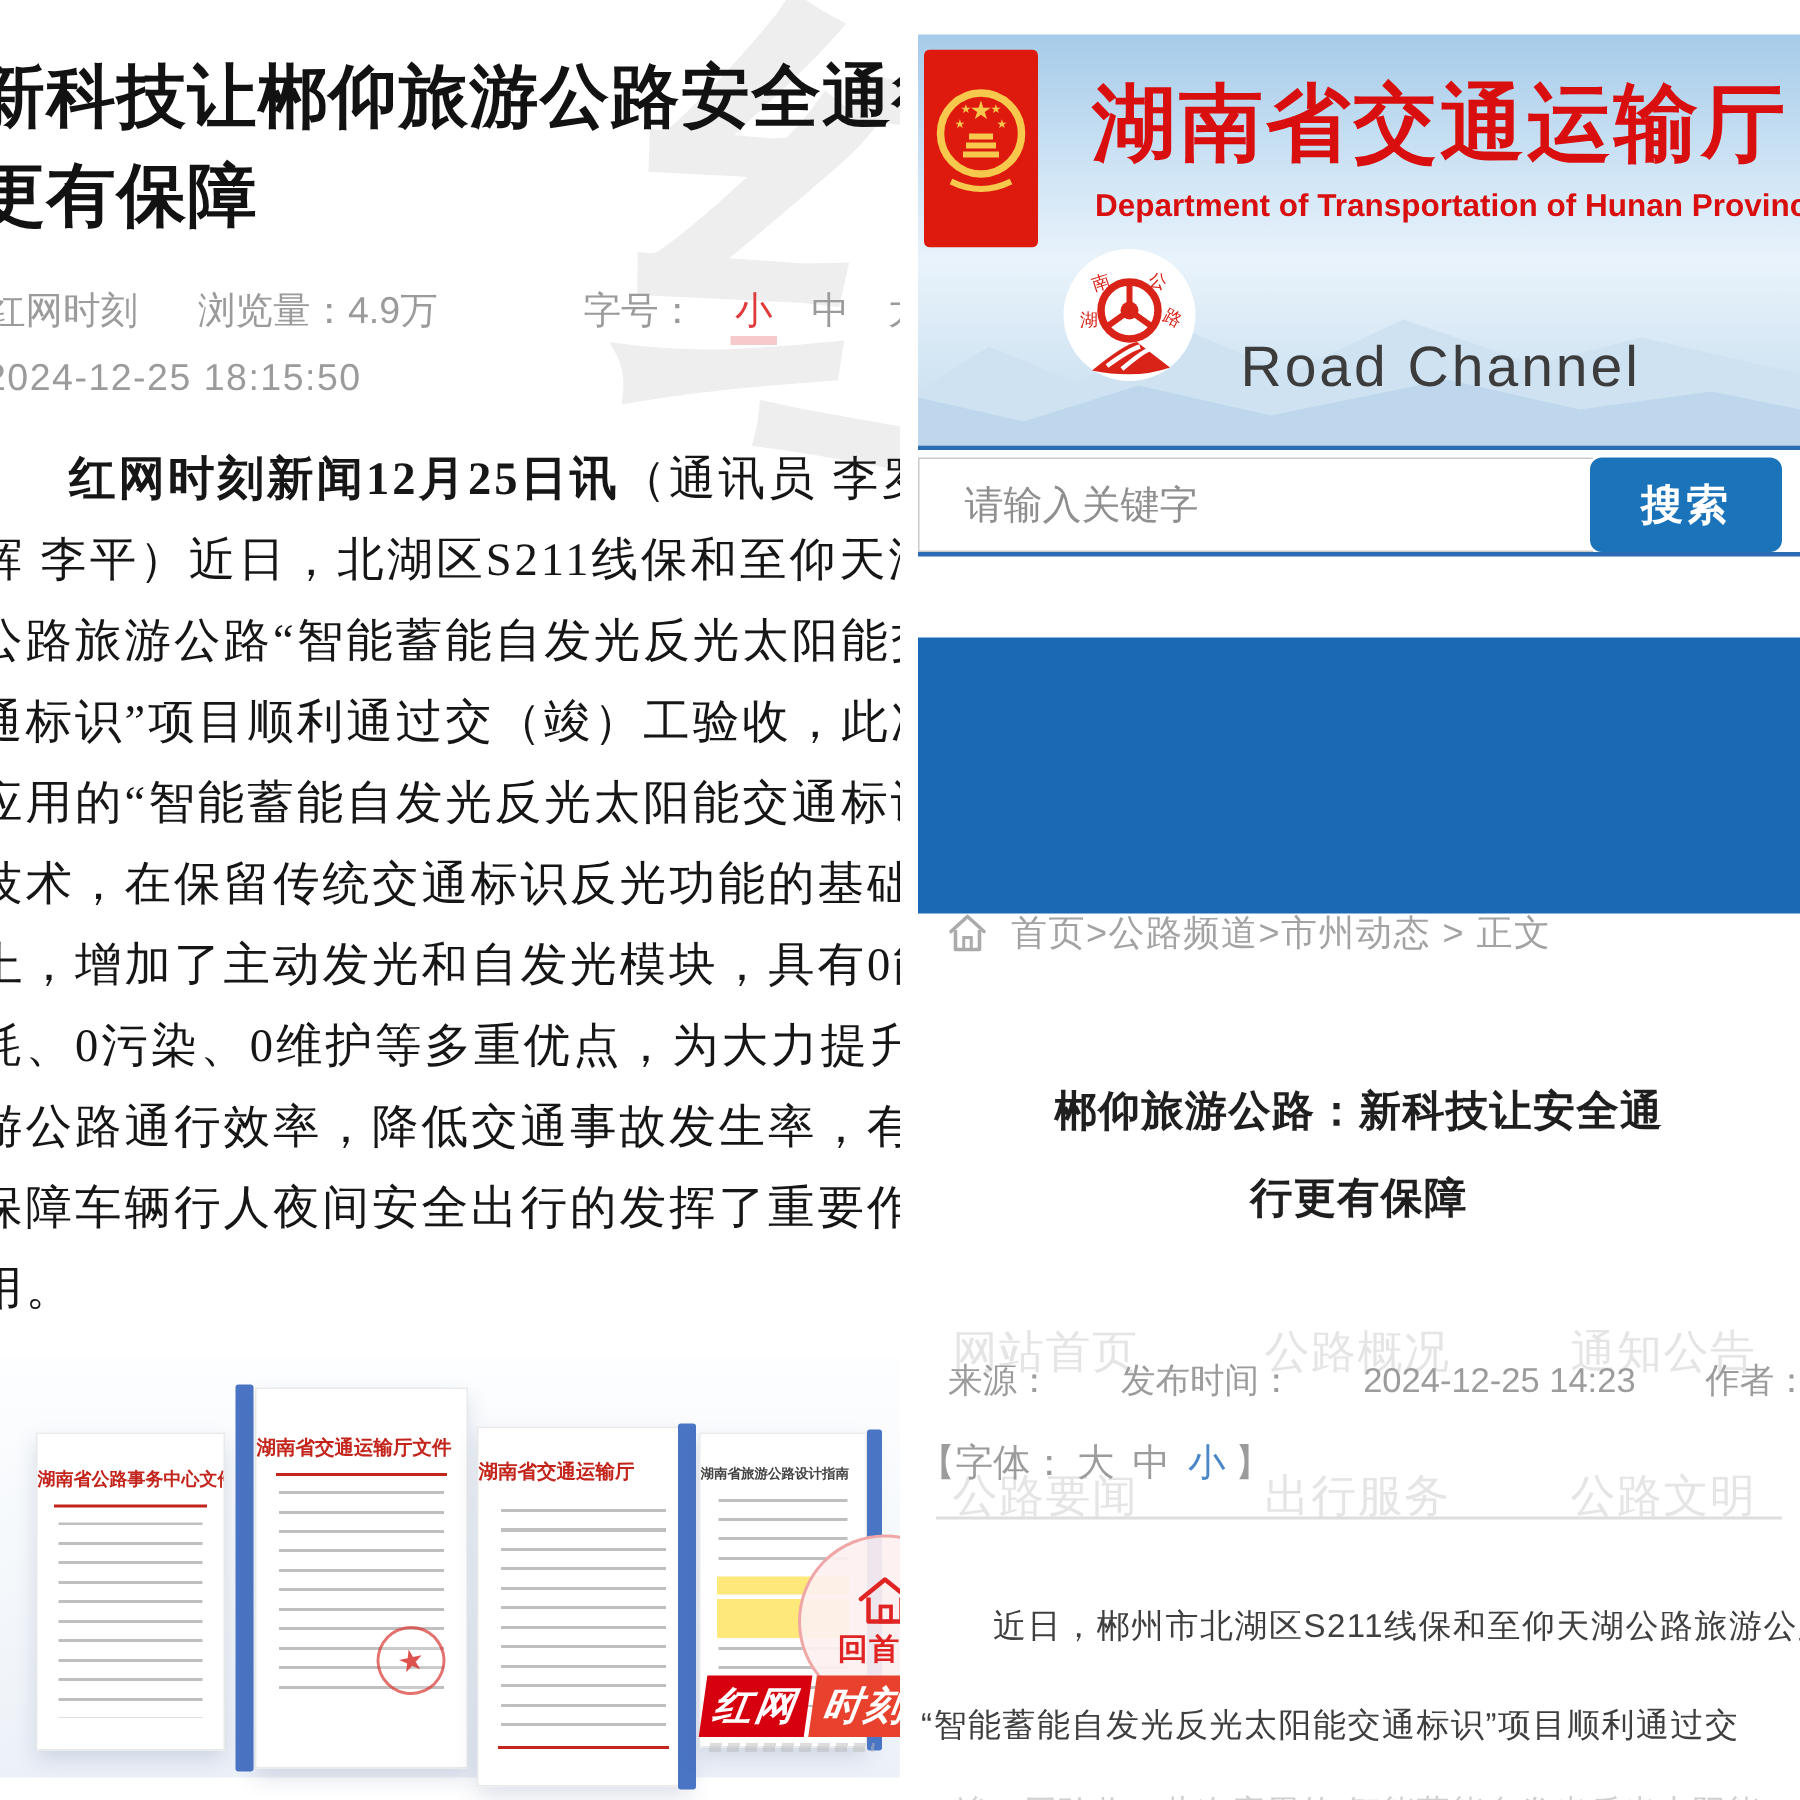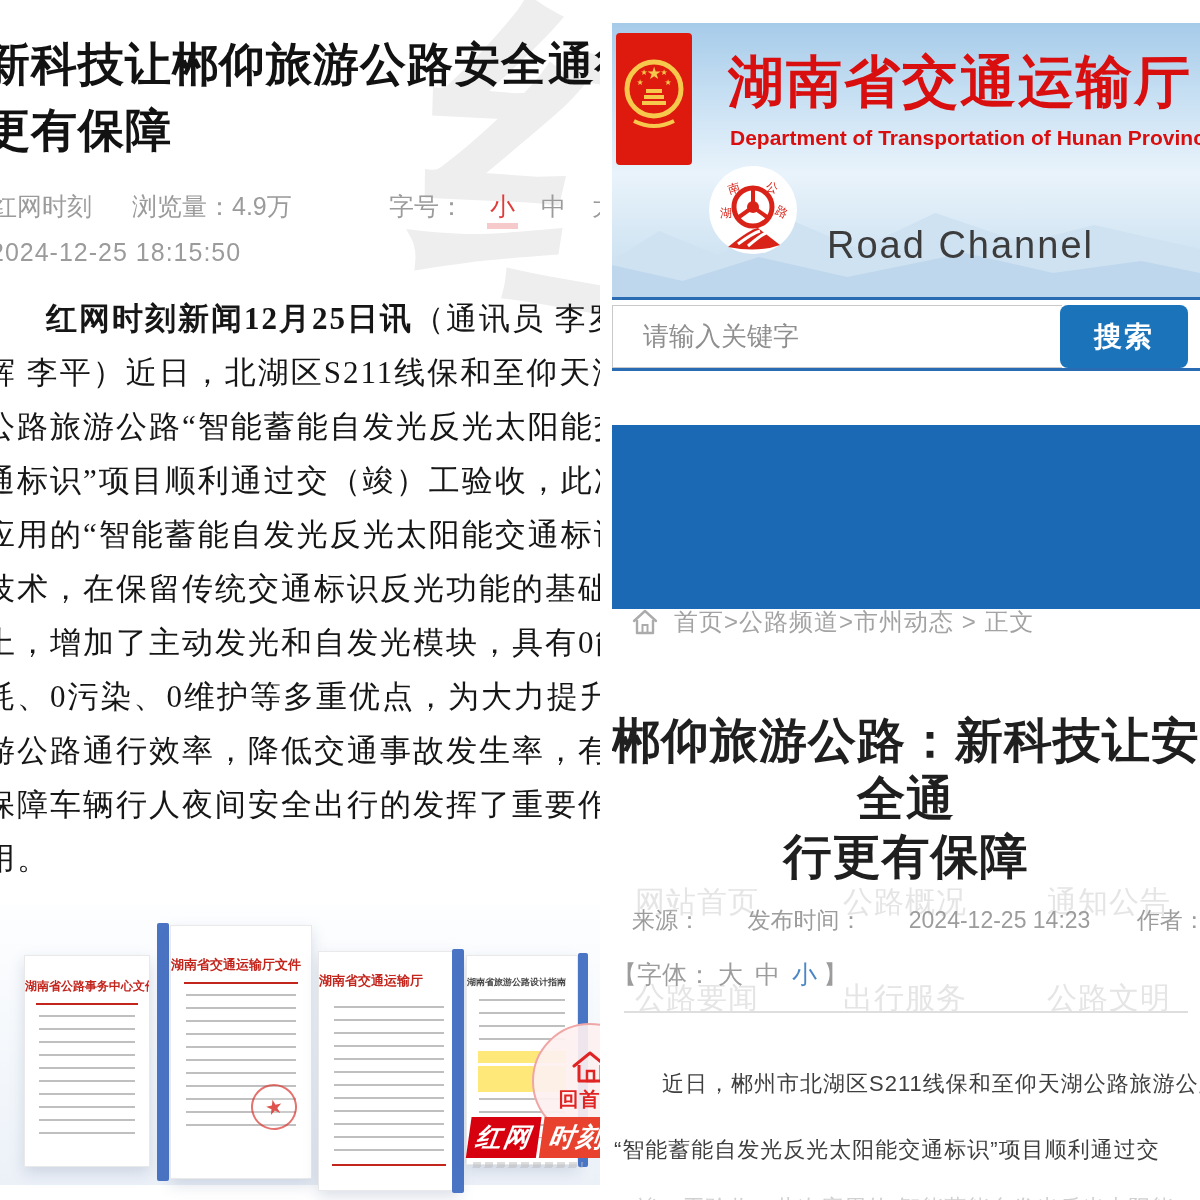--- a/index.html
+++ b/index.html
@@ -104,21 +104,21 @@
     border:none;border-radius:8px;color:#fff;font-size:28px;font-weight:700;letter-spacing:2px;cursor:pointer}
   .search-underline{position:absolute;left:0;top:368px;width:588px;height:3px;background:#2a6cb4}
   .main-nav{position:absolute;left:0;top:425px;width:588px;height:184px;background:var(--nav-blue)}
   .nav-item{position:absolute;color:#e5e5e5;font-size:30px;letter-spacing:1px;white-space:nowrap;
     cursor:pointer;text-decoration:none;line-height:40px}
   .r1{top:457px}.r2{top:553px}
   .c1{left:23px}.c2{left:231px}.c3{left:435px}
   .breadcrumb{position:absolute;left:18px;top:606px;display:flex;align-items:center;gap:14px}
   .bc-text{font-size:24px;color:#a3a3a3;letter-spacing:1px;white-space:nowrap;cursor:pointer}
   .r-title{position:absolute;left:0;top:712px;width:588px;text-align:center;font-weight:700;
-    color:#1f1f1f;font-size:48px;line-height:58px;letter-spacing:1px}
+    color:#1f1f1f;font-size:28px;line-height:58px;letter-spacing:1px}
   .r-meta{position:absolute;left:0;top:905px;width:588px;text-align:center;white-space:nowrap;
     font-size:23px;color:#9c9c9c}
   .r-meta span{margin:0 20px}
   .r-fontrow{position:absolute;left:0;top:958px;width:588px;text-align:left;white-space:nowrap;
     font-size:25px;color:#9c9c9c}
   .r-fontrow .fopt{margin:0 6px;cursor:pointer}
   .r-fontrow .fsmall{color:var(--link-blue)}
   .r-divider{position:absolute;left:12px;top:1011px;width:564px;height:2px;background:#dedede}
   .r-body-line{position:absolute;white-space:nowrap;font-size:22px;color:#3f3f3f;
     letter-spacing:1px;line-height:44px}

